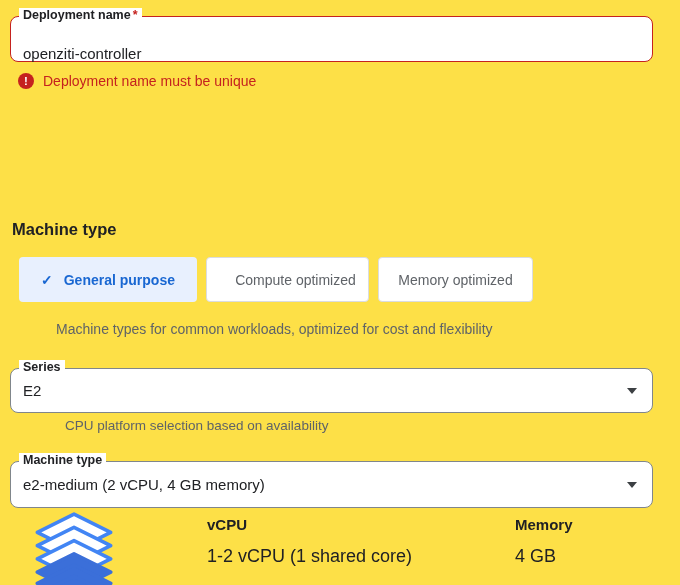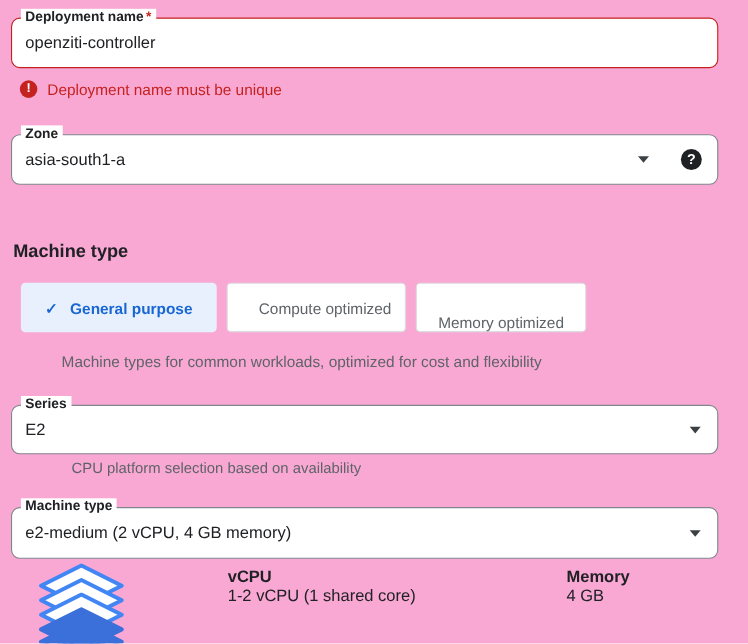--- a/index.html
+++ b/index.html
@@ -1,36 +1,36 @@
 <!DOCTYPE html>
 <html><head>
 <meta charset="utf-8">
 <style>
   * { margin:0; padding:0; box-sizing:border-box; }
   html,body { background:#ffffff; }
   .page {
-    position:relative; width:680px; height:585px; background:#f9a8d4;
+    position:relative; width:680px; height:585px; background:#fde047;
     overflow:hidden; font-family:"Liberation Sans", sans-serif; color:#202124;
   }
 
   
   .mfield { position:absolute; left:10px; width:643px; background:#fff; border-radius:8px; }
   .mfield.error { border:1.5px solid #c5221f; }
   .mfield.gray  { border:1px solid #80868b; }
   .mfield-label {
     position:absolute; top:-9px; left:8px; background:#fff; padding:0 4px;
     font-size:12.5px; font-weight:700; color:#202124; line-height:14px; white-space:nowrap;
   }
   .mfield-label .req { color:#c5221f; font-weight:700; margin-left:2px; }
   .mfield-value {
     position:absolute; left:12px; top:0; height:100%; display:flex; align-items:center;
     font-size:15px; color:#202124; white-space:nowrap;
   }
   .text-input {
-    position:absolute; left:0; top:0; width:100%; height:100%;
+    position:absolute; left:0; top:14px; width:100%; height:100%;
     border:none; outline:none; background:transparent; padding:0 12px;
     font-family:"Liberation Sans", sans-serif; font-size:15px; color:#202124; border-radius:8px;
   }
 
   .dd-arrow {
     position:absolute; top:50%; margin-top:-3px; width:0; height:0;
     border-left:5.5px solid transparent; border-right:5.5px solid transparent;
     border-top:6.5px solid #3c4043;
   }
   .arrow-right { right:15px; }
@@ -59,55 +59,49 @@
   
   .tabs { position:absolute; left:19px; top:257px; display:flex; gap:9px; height:45px; }
   .tab {
     height:45px; display:flex; align-items:center; justify-content:center;
     border-radius:4px; font-size:14px; cursor:pointer; white-space:nowrap;
   }
   .tab.selected { width:178px; background:#e8f0fe; color:#1967d2; font-weight:700; gap:11px; }
   .tab.selected .check { font-size:14px; font-weight:700; color:#1967d2; }
   .tab.plain { background:#fff; border:1px solid #dadce0; color:#5f6368; }
   .tab.plain.w2 { width:163px;padding-left:16px; }
-  .tab.plain.w3 { width:155px;align-items:flex-end; }
+  .tab.plain.w3 { width:155px; }
 
   .muted { color:#5f6368;margin-left:44px; }
   .tabs-desc { position:absolute; left:12px; top:321px; font-size:14px; }
   .series-helper { position:absolute; left:21px; top:418px; font-size:13.5px; }
 
   
   .spec-icon { position:absolute; left:33px; top:512px; }
   .spec-col { position:absolute; top:516px; }
   .spec-col .hdr { font-size:15px; font-weight:700; color:#202124; }
-  .spec-col .val { font-size:15px; color:#202124; white-space:nowrap; }
+  .spec-col .val { margin-top:13px; font-size:18px; color:#202124; white-space:nowrap; }
   .spec-vcpu { left:207px; }
   .spec-mem  { left:515px; }
 </style>
 </head>
 <body>
 
 <div class="page">
 
   <div class="mfield error" style="top:16px; height:46px;">
     <span class="mfield-label"><span>Deployment name</span><span class="req">*</span></span>
     <input class="text-input" type="text" value="openziti-controller" style="">
   </div>
 
   <div class="error-row">
     <span class="error-icon">!</span>
     <span>Deployment name must be unique</span>
   </div>
 
-  <div class="mfield gray" style="top:122px; height:46px;">
-    <span class="mfield-label">Zone</span>
-    <span class="mfield-value">asia-south1-a</span>
-    <span class="dd-arrow arrow-zone"></span>
-    <span class="help-icon">?</span>
-  </div>
 
   <div class="section-heading">Machine type</div>
 
   <div class="tabs">
     <div class="tab selected">
       <span class="check">✓</span>
       <span>General purpose</span>
     </div>
     <div class="tab plain w2">
       <span>Compute optimized</span>

